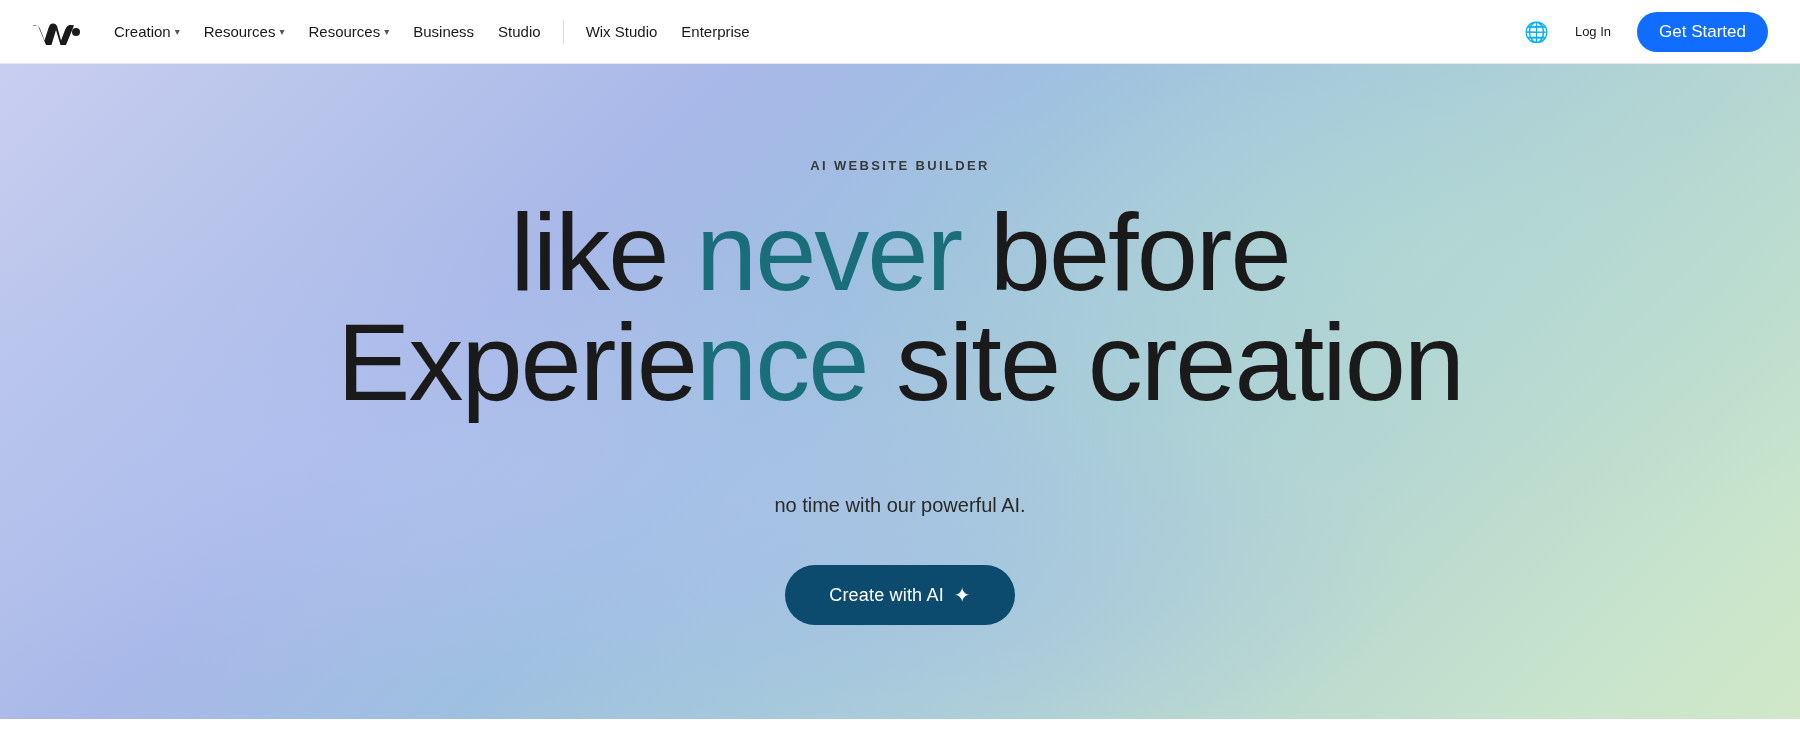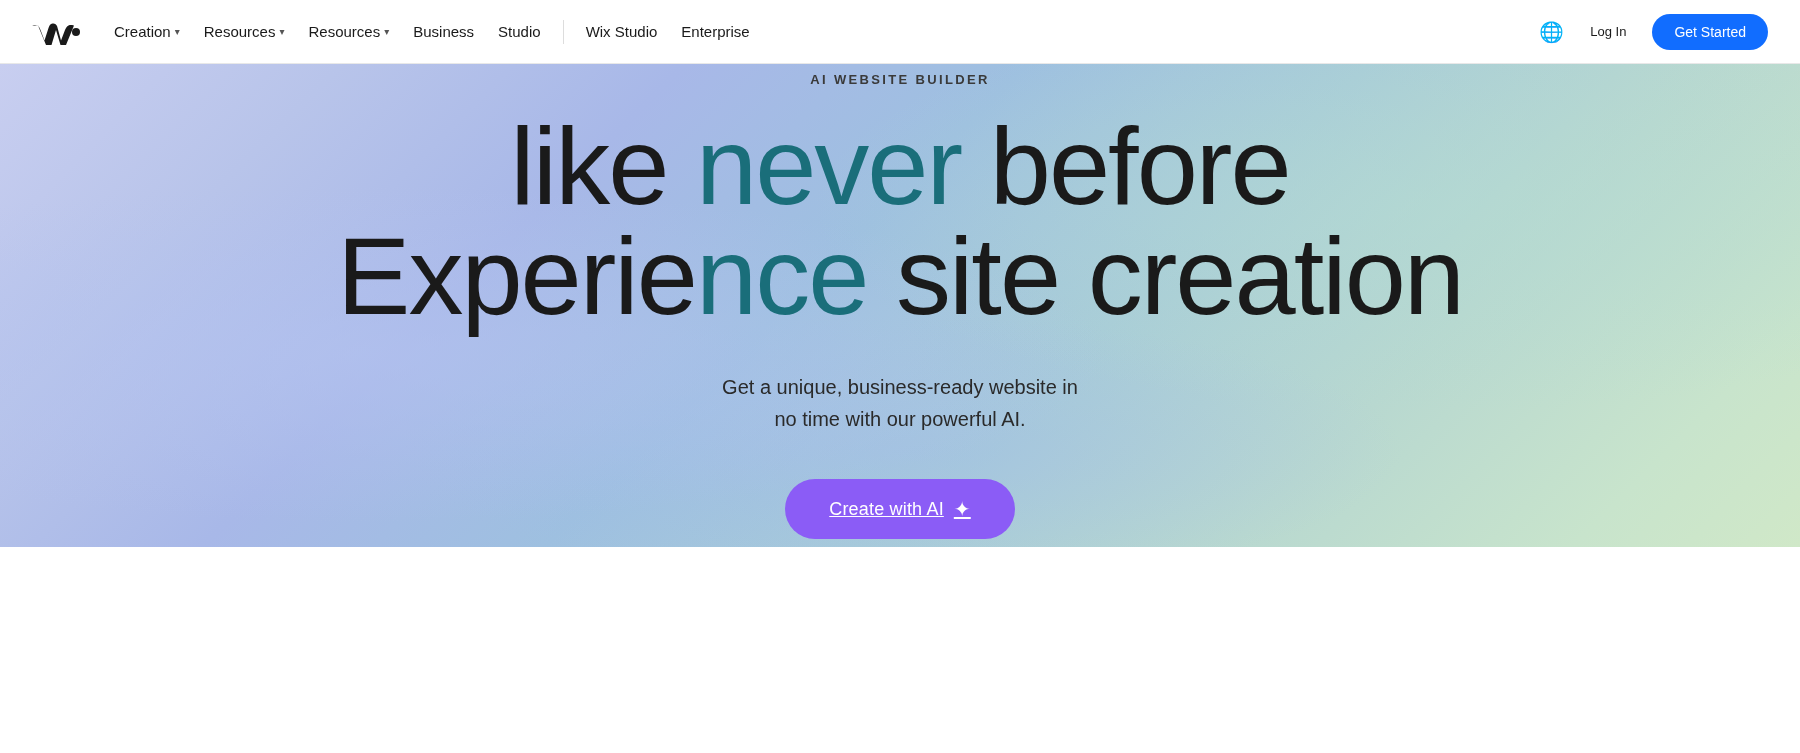--- a/index.html
+++ b/index.html
@@ -87,31 +87,31 @@
       padding: 6px 10px;
       font-weight: 400;
     }
 
     .nav-cta {
       background: #116dff;
       color: #fff;
       border: none;
       border-radius: 24px;
       padding: 10px 22px;
-      font-size: 14px;
+      font-size: 17px;
       font-weight: 500;
       cursor: pointer;
       white-space: nowrap;
     }
 
     
     .hero {
       position: relative;
       width: 1800px;
-      height: 483px;
+      height: 655px;
       display: flex;
       flex-direction: column;
       align-items: center;
       justify-content: center;
       overflow: hidden;
     }
 
     
     .hero-bg {
       position: absolute;
@@ -179,30 +179,29 @@
       color: #2a2a2a;
       line-height: 1.6;
       margin-top: 28px;
       margin-bottom: 44px;
     }
 
     .hero-btn {
       display: flex;
       align-items: center;
       gap: 10px;
-      background: #8b5cf6;
+      background: #0c4a6e;
       color: #fff;
       border: none;
       border-radius: 40px;
       padding: 18px 44px;
       font-size: 18px;
       font-weight: 500;
       cursor: pointer;
       letter-spacing: 0.01em;
-      text-decoration: underline;
     }
 
     .sparkle-icon {
       font-size: 20px;
     }
   </style>
 </head>
 <body>
 
 <nav>
@@ -262,21 +261,21 @@
       <div>
         like <span class="highlight">never</span> before
       </div>
 
       <div>
         Experie<span class="highlight">nce</span> site creation
       </div>
     </div>
 
     <p class="hero-sub">
-      <span>Get a unique, business-ready website in</span><br>
+      <br>
       <span>no time with our powerful AI.</span>
     </p>
 
     <button class="hero-btn">
       <span>Create with AI</span>
       <span class="sparkle-icon">✦</span>
     </button>
 
   </div>
 </section>

